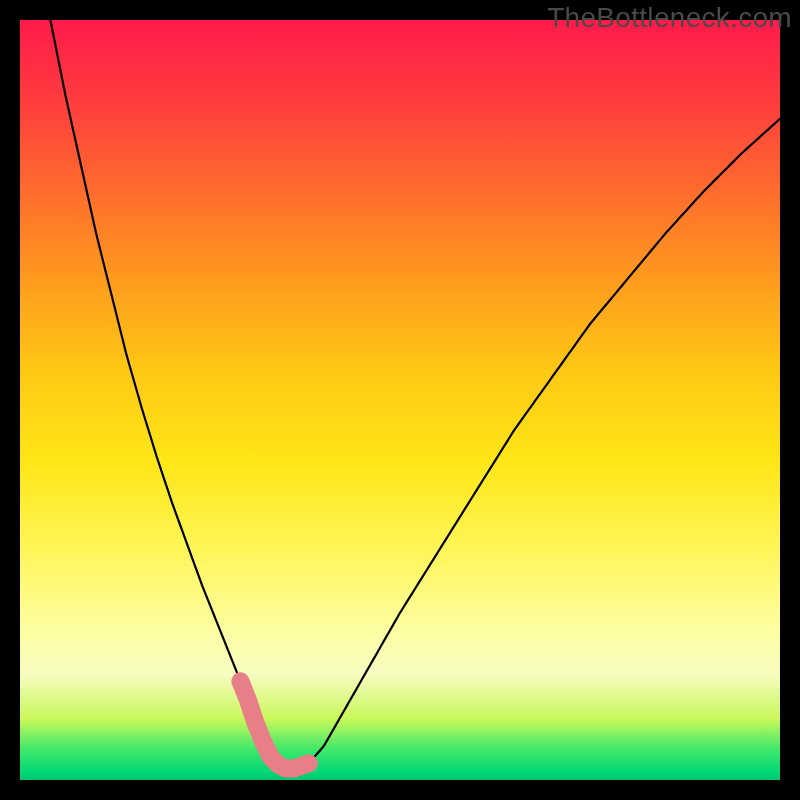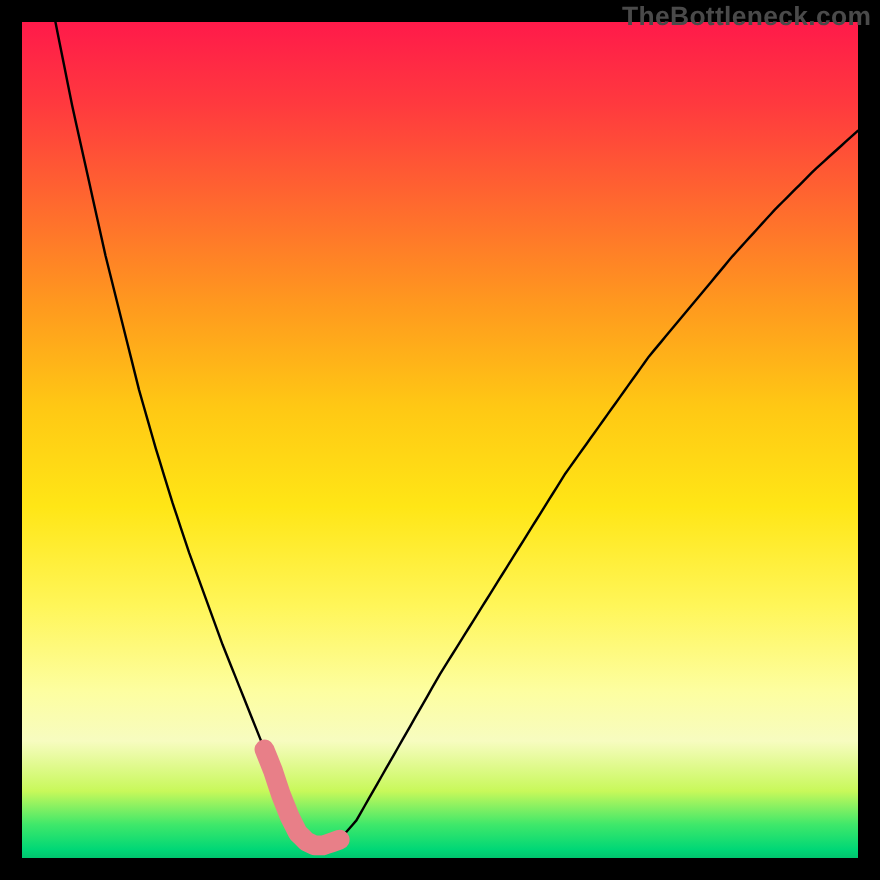--- a/index.html
+++ b/index.html
@@ -40,22 +40,22 @@
       #3fe86a 96%,
       #00d776 99%,
       #00c56e 100%
     );
   }
   .watermark {
     position: absolute;
     top: 2px;
     right: 8px;
     color: #4a4a4a;
-    font-size: 24px;
-    font-weight: 700;
+    font-size: 28px;
+    font-weight: 400;
     letter-spacing: 0.3px;
     z-index: 5;
     pointer-events: none;
   }
   svg.plot {
     position: absolute;
     left: 0;
     top: 0;
     width: 760px;
     height: 760px;

